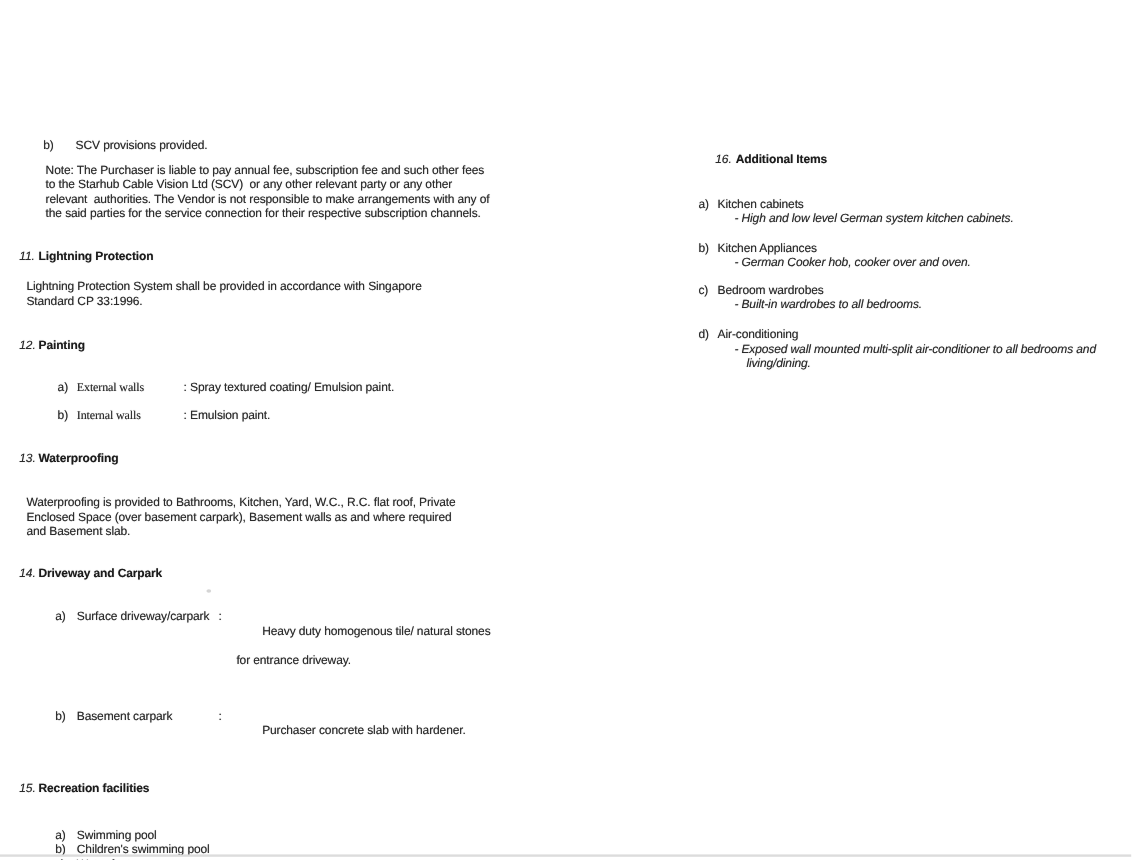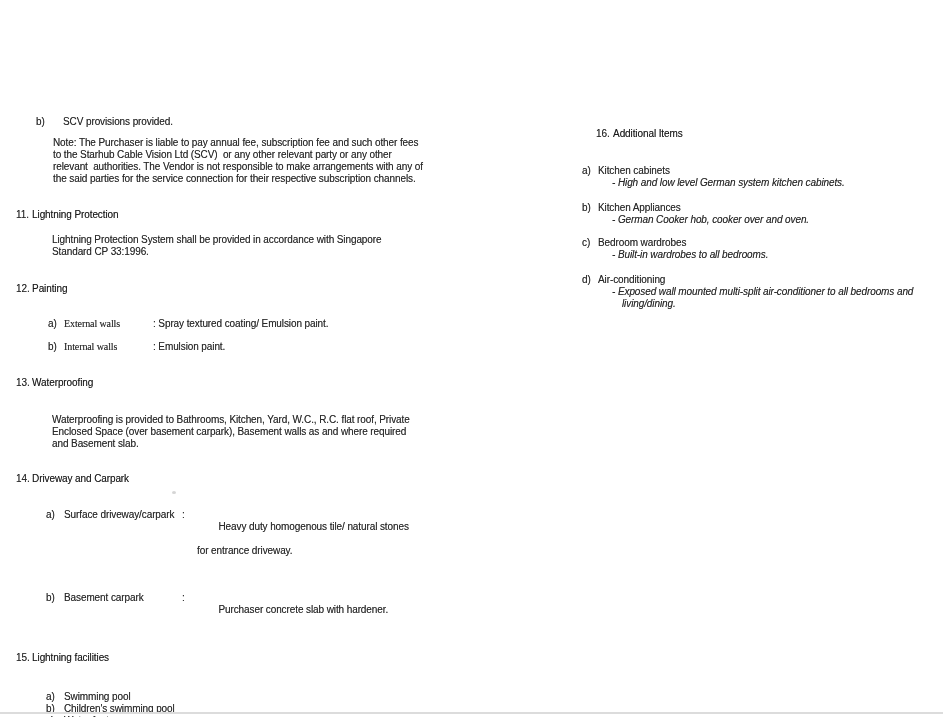--- a/index.html
+++ b/index.html
@@ -18,31 +18,31 @@
   .col{position:absolute;top:110px;}
   .col-left{left:0;width:475px;}
   .col-right{left:580px;width:360px;}
   .ln,.row,.heading,.ritem,.detail{white-space:pre;}
   
   .g1{margin-top:1px}.g6{margin-top:6px}.g9{margin-top:9px}
   .g11{margin-top:11px}.g12{margin-top:12px}.g13{margin-top:13px}.g15{margin-top:15px}
   
   .row{display:flex;align-items:flex-start;}
   .pl36{padding-left:36px}.pl46{padding-left:46px}.pl48{padding-left:48px}
-  .ind36{padding-left:53px}.ind52{padding-left:52px}
+  .ind36{padding-left:38px}.ind52{padding-left:22px}
   .ltr{flex:0 0 auto;}
   .w16{width:16px}.w18{width:18px}.w27{width:27px}
   .lbl89{flex:0 0 89px;font-family:Liberation Serif, serif;}
   .lbl118{flex:0 0 118px;}
   .coln{flex:0 0 15px;}
   .vals{display:block;}
   
   .heading{}
-  .heading .num{display:inline-block;width:16px;font-weight:normal;}
-  .heading .ttl{font-weight:normal;color:#1b1b1b;}
+  .heading .num{display:inline-block;width:16px;font-weight:normal;font-style:italic;}
+  .heading .ttl{font-weight:bold;color:#1b1b1b;}
   .col-right .heading{padding-left:0;}
   .col-right .heading .num{width:17px;}
   
   .ritem{display:flex;padding-left:2px;}
   .ritem .ltr{width:16px;}
   .detail{padding-left:32px;font-style:italic;}
   .detail.cont{padding-left:42px;}
   
   .edge-line{position:absolute;left:0;top:712px;width:943px;height:2px;background:#dcdcdc;}
   .speck{position:absolute;left:172px;top:491px;width:4px;height:3px;background:#b9b9b9;border-radius:50%;opacity:.6;}
@@ -112,21 +112,21 @@
     <div class="row pl46 g11">
       <span class="ltr w18">b)</span>
       <span class="lbl118">Basement carpark</span>
       <span class="coln">:</span>
       <span class="vals">
         <span class="ln">Purchaser concrete slab with hardener.</span>
       </span>
     </div>
 
     <div class="heading g12">
-      <span class="num">15.</span><span class="ttl">Lightning facilities</span>
+      <span class="num">15.</span><span class="ttl">Recreation facilities</span>
     </div>
     <div class="row pl46 g15">
       <span class="ltr w18">a)</span>
       <span>Swimming pool</span>
     </div>
     <div class="row pl46">
       <span class="ltr w18">b)</span>
       <span>Children's swimming pool</span>
     </div>
     <div class="row pl46">

